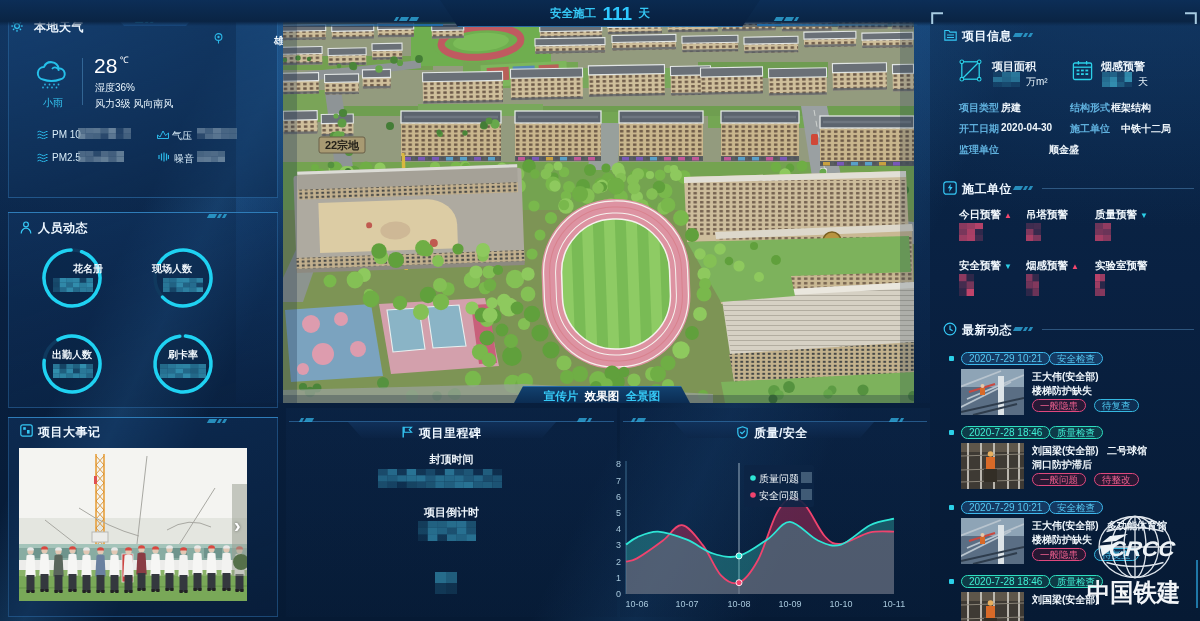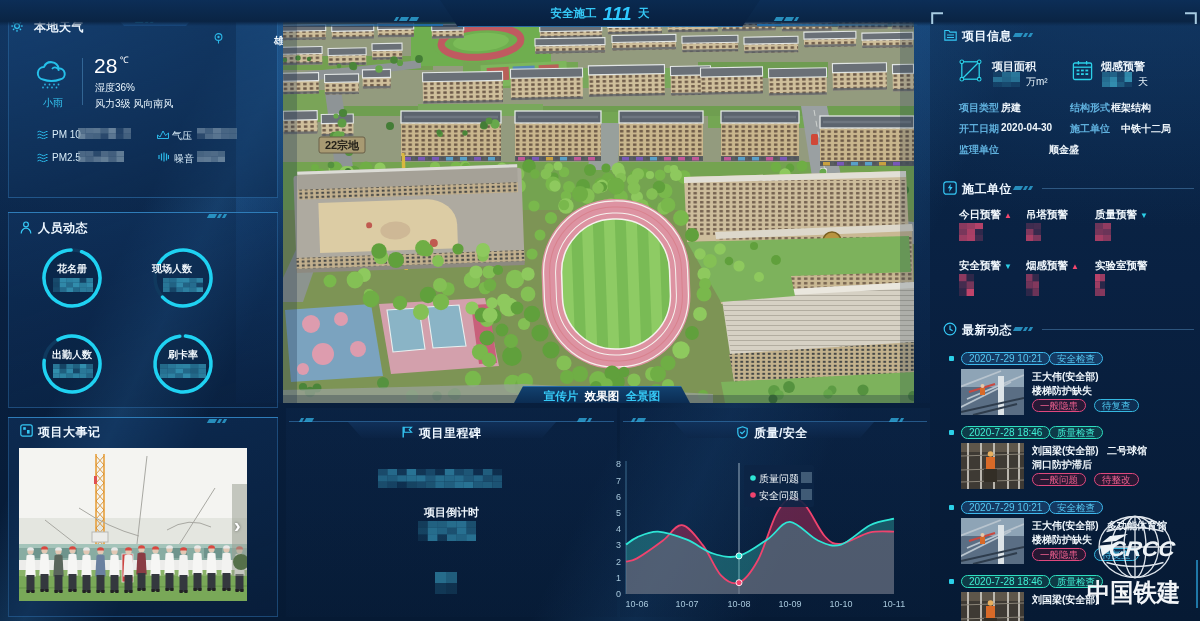--- a/index.html
+++ b/index.html
@@ -33,21 +33,21 @@
       <i class="s"></i>
       <i></i>
       <i></i>
     </div>
 <div class="dash" style="left:775px;top:17px;z-index:6;">
       <i></i>
       <i></i>
       <i class="s"></i>
     </div>
 
-<div class="abs" style="left:0;top:3px;width:1200px;text-align:center;font-size:11.5px;font-weight:bold;color:#35c8f5;z-index:6;">安全施工&nbsp; <span style="font-size:19px;color:#2fc9ff;vertical-align:-3px;font-style:italic;">111</span> &nbsp;天</div>
+<div class="abs" style="left:0;top:3px;width:1200px;text-align:center;font-size:11.5px;font-weight:bold;color:#35c8f5;z-index:6;">安全施工&nbsp; <span style="font-size:19px;color:#2fc9ff;vertical-align:-3px;">111</span> &nbsp;天</div>
 
 <div class="abs" style="left:236px;top:18px;width:47px;height:385px;background:linear-gradient(180deg,rgba(45,120,190,.38),rgba(35,100,170,.25) 55%,rgba(20,60,120,.08));"></div>
 
 <div class="abs" style="left:914px;top:18px;width:16px;height:385px;background:linear-gradient(180deg,rgba(40,110,180,.25),rgba(20,60,120,.05));"></div>
 
 <div class="abs" style="left:8px;top:17px;width:270px;height:181px;background:linear-gradient(160deg,rgba(22,66,116,.60),rgba(10,35,68,.45));border:1px solid rgba(48,115,175,.5);"></div>
 <div class="hl" style="left:8px;top:17px;width:186px;background:#2e7cb8;"></div>
 
 <div class="abs" style="left:116px;top:17px;width:78px;height:9px;background:rgba(28,78,132,.85);clip-path:polygon(0 0,78px 0,70px 9px,8px 9px);"></div>
 <div class="dash" style="left:136px;top:19px;">
@@ -206,21 +206,21 @@
       <circle cx="6" cy="3.4" r="2.4" fill="none" stroke="#35c8f5" stroke-width="1.2"></circle>
       <path d="M1.2 12.4 a4.8 5.2 0 0 1 9.6 0" fill="none" stroke="#35c8f5" stroke-width="1.2"></path>
     </svg>
 
 <div class="pt" style="left:38px;top:220px;">人员动态</div>
 
 <svg class="abs" style="left:41px;top:247px;" width="62" height="62" viewBox="0 0 62 62">
       <circle cx="31" cy="31" r="28" fill="rgba(8,34,64,.4)" stroke="#10395e" stroke-width="3.5"></circle>
       <circle cx="31" cy="31" r="28" fill="none" stroke="#1fd2f2" stroke-width="3.5" stroke-linecap="round" stroke-dasharray="165 24" transform="rotate(-70 31 31)"></circle>
     </svg>
-<div class="t10b" style="left:41px;top:262px;width:62px;text-align:center;">花名册</div>
+<div class="t10b" style="left:41px;top:262px;width:62px;text-align:right;">花名册</div>
 <svg style="position:absolute;left:53px;top:278px;" width="40" height="14" viewBox="0 0 40 14">
       <g fill="#3aa3c2">
         <rect x="0.0" y="0.0" width="6.7" height="4.7" opacity="0.29"></rect>
         <rect x="0.0" y="4.7" width="6.7" height="4.7" opacity="0.26"></rect>
         <rect x="0.0" y="9.3" width="6.7" height="4.7" opacity="0.30"></rect>
         <rect x="6.7" y="0.0" width="6.7" height="4.7" opacity="0.80"></rect>
         <rect x="6.7" y="4.7" width="6.7" height="4.7" opacity="0.79"></rect>
         <rect x="6.7" y="9.3" width="6.7" height="4.7" opacity="0.55"></rect>
         <rect x="13.3" y="0.0" width="6.7" height="4.7" opacity="0.73"></rect>
         <rect x="13.3" y="4.7" width="6.7" height="4.7" opacity="0.56"></rect>
@@ -1248,20 +1248,21 @@
       <i class="s"></i>
     </div>
 
 <svg class="abs" style="left:402px;top:426px;" width="11" height="12" viewBox="0 0 11 12">
       <line x1="1.2" y1="0.8" x2="1.2" y2="11.5" stroke="#35c8f5" stroke-width="1.4"></line>
       <path d="M2.2 1.2 h7.4 l-2.4 2.5 l2.4 2.5 h-7.4 z" fill="none" stroke="#35c8f5" stroke-width="1.1"></path>
     </svg>
 
 <div class="pt" style="left:419px;top:425px;">项目里程碑</div>
 
+<div class="t11b" style="left:286px;top:452px;width:331px;text-align:center;">封顶时间</div>
 <svg style="position:absolute;left:378px;top:469px;" width="124" height="19" viewBox="0 0 124 19">
       <g fill="#3593b5">
         <rect x="0.0" y="0.0" width="9.5" height="6.3" opacity="0.37"></rect>
         <rect x="0.0" y="6.3" width="9.5" height="6.3" opacity="0.57"></rect>
         <rect x="0.0" y="12.7" width="9.5" height="6.3" opacity="0.39"></rect>
         <rect x="9.5" y="0.0" width="9.5" height="6.3" opacity="0.64"></rect>
         <rect x="9.5" y="6.3" width="9.5" height="6.3" opacity="0.51"></rect>
         <rect x="9.5" y="12.7" width="9.5" height="6.3" opacity="0.30"></rect>
         <rect x="19.1" y="0.0" width="9.5" height="6.3" opacity="0.19"></rect>
         <rect x="19.1" y="6.3" width="9.5" height="6.3" opacity="0.63"></rect>

